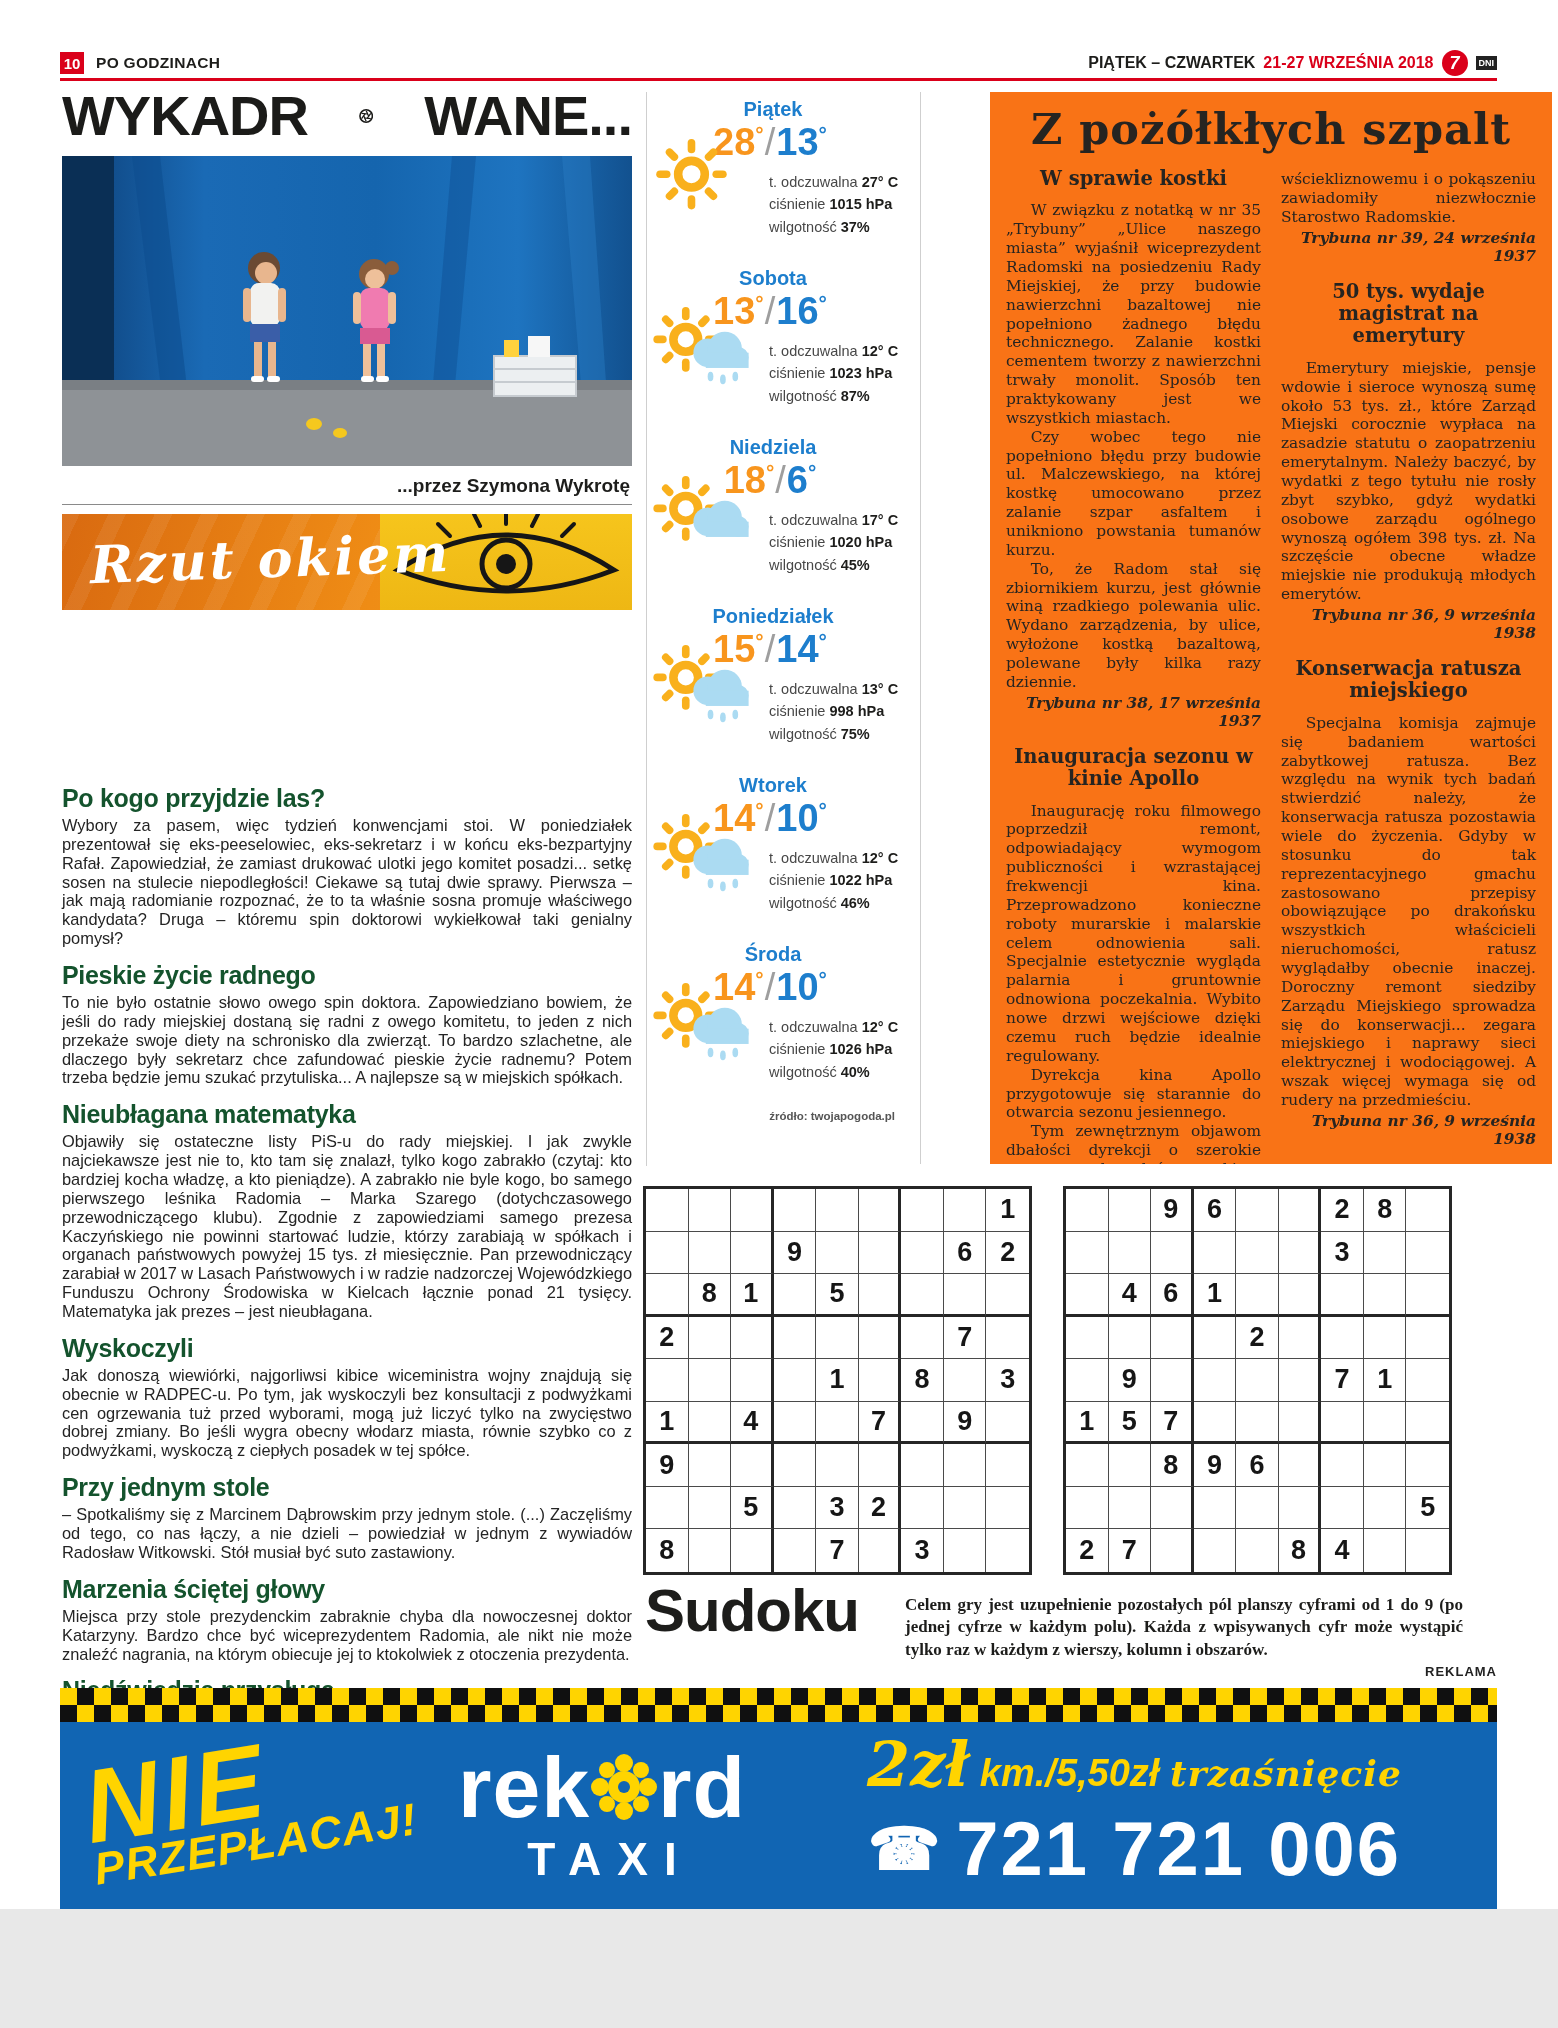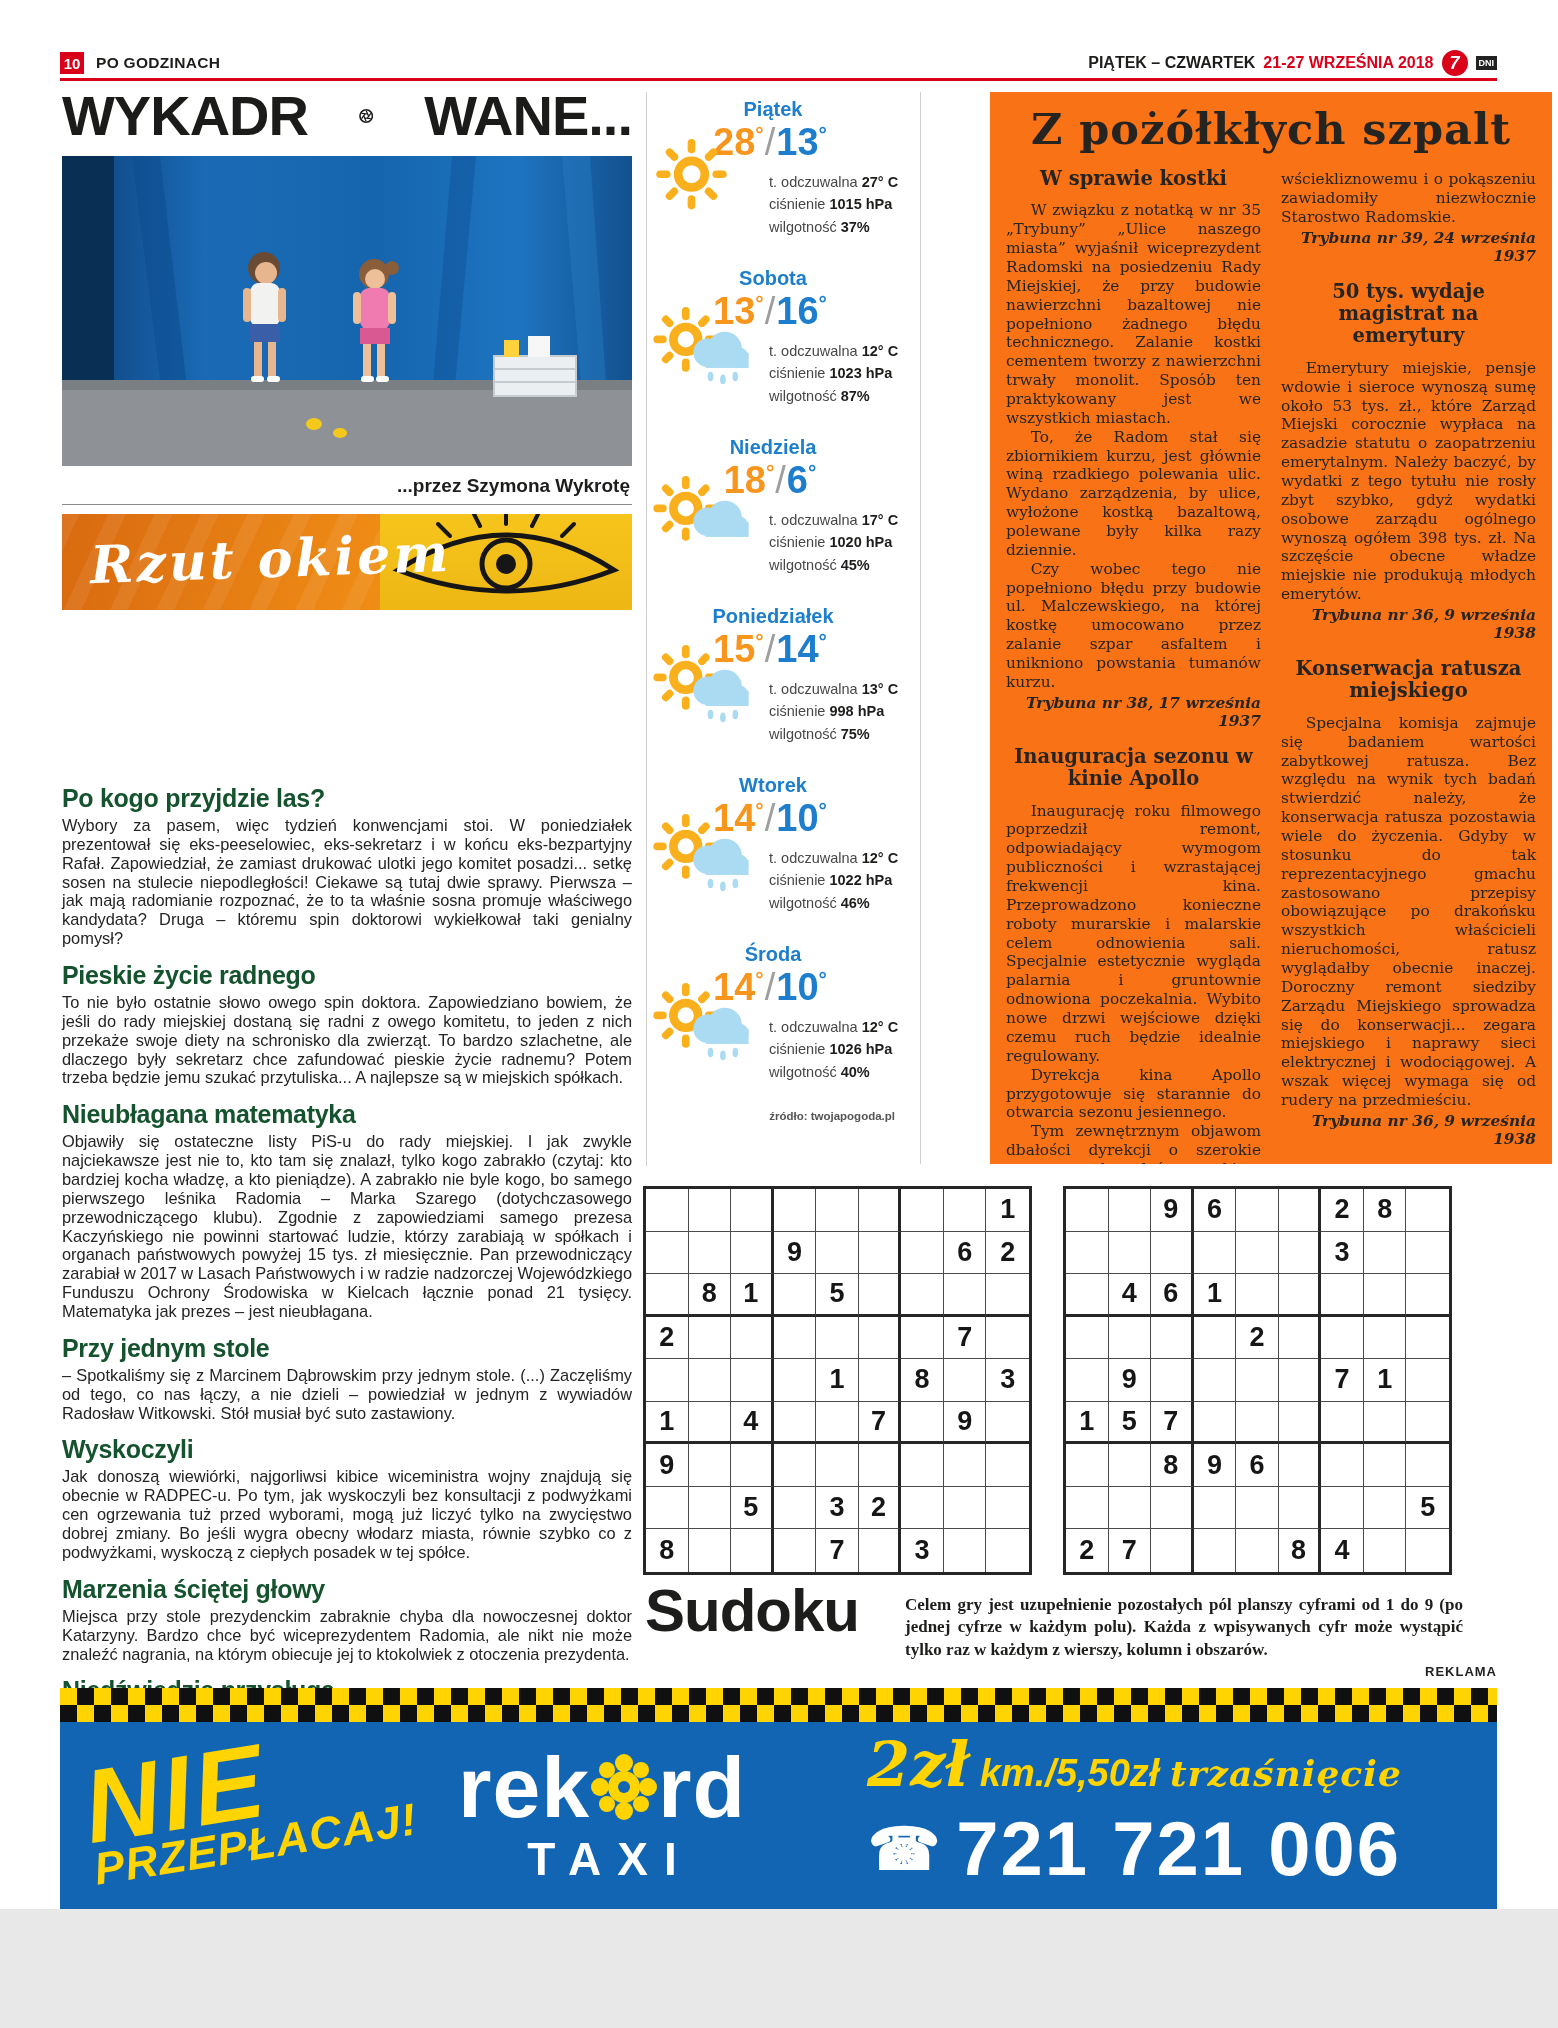--- a/index.html
+++ b/index.html
@@ -211,26 +211,26 @@
       </div>
       <div class="sec">
         <h3>Pieskie życie radnego</h3>
         <p>To nie było ostatnie słowo owego spin doktora. Zapowiedziano bowiem, że jeśli do rady miejskiej dostaną się radni z owego komitetu, to jeden z nich przekaże swoje diety na schronisko dla zwierząt. To bardzo szlachetne, ale dlaczego były sekretarz chce zafundować pieskie życie radnemu? Potem trzeba będzie jemu szukać przytuliska... A najlepsze są w miejskich spółkach.</p>
       </div>
       <div class="sec">
         <h3>Nieubłagana matematyka</h3>
         <p>Objawiły się ostateczne listy PiS-u do rady miejskiej. I jak zwykle najciekawsze jest nie to, kto tam się znalazł, tylko kogo zabrakło (czytaj: kto bardziej kocha władzę, a kto pieniądze). A zabrakło nie byle kogo, bo samego pierwszego leśnika Radomia – Marka Szarego (dotychczasowego przewodniczącego klubu). Zgodnie z zapowiedziami samego prezesa Kaczyńskiego nie powinni startować ludzie, którzy zarabiają w spółkach i organach państwowych powyżej 15 tys. zł miesięcznie. Pan przewodniczący zarabiał w 2017 w Lasach Państwowych i w radzie nadzorczej Wojewódzkiego Funduszu Ochrony Środowiska w Kielcach łącznie ponad 21 tysięcy. Matematyka jak prezes – jest nieubłagana.</p>
       </div>
       <div class="sec">
+        <h3>Wyskoczyli</h3>
+        <p>Jak donoszą wiewiórki, najgorliwsi kibice wiceministra wojny znajdują się obecnie w RADPEC-u. Po tym, jak wyskoczyli bez konsultacji z podwyżkami cen ogrzewania tuż przed wyborami, mogą już liczyć tylko na zwycięstwo dobrej zmiany. Bo jeśli wygra obecny włodarz miasta, równie szybko co z podwyżkami, wyskoczą z ciepłych posadek w tej spółce.</p>
+      </div>
+      <div class="sec">
         <h3>Przy jednym stole</h3>
         <p>– Spotkaliśmy się z Marcinem Dąbrowskim przy jednym stole. (...) Zaczęliśmy od tego, co nas łączy, a nie dzieli – powiedział w jednym z wywiadów Radosław Witkowski. Stół musiał być suto zastawiony.</p>
-      </div>
-      <div class="sec">
-        <h3>Wyskoczyli</h3>
-        <p>Jak donoszą wiewiórki, najgorliwsi kibice wiceministra wojny znajdują się obecnie w RADPEC-u. Po tym, jak wyskoczyli bez konsultacji z podwyżkami cen ogrzewania tuż przed wyborami, mogą już liczyć tylko na zwycięstwo dobrej zmiany. Bo jeśli wygra obecny włodarz miasta, równie szybko co z podwyżkami, wyskoczą z ciepłych posadek w tej spółce.</p>
       </div>
       <div class="sec">
         <h3>Marzenia ściętej głowy</h3>
         <p>Miejsca przy stole prezydenckim zabraknie chyba dla nowoczesnej doktor Katarzyny. Bardzo chce być wiceprezydentem Radomia, ale nikt nie może znaleźć nagrania, na którym obiecuje jej to ktokolwiek z otoczenia prezydenta.</p>
       </div>
       <div class="sec">
         <h3>Niedźwiedzia przysługa</h3>
         <p>Radny Dariusz spółdzielca, który niedawno zaprzyjaźnił się z ekipą dobrej zmiany, chciał skomplementować wiceministra wojny jako kandydata w wyborach prezydenckich. Zasugerował, że minister potrafiłby zachowywać się tak elastycznie, jak Robert Biedroń. Chroń mnie, Panie Boże, od przyjaciół!</p>
       </div>
       <div class="byline">ŁUKASZ MOLENDA</div>
@@ -458,22 +458,22 @@
     <div class="wx-source">źródło: twojapogoda.pl</div>
   </div>
 
   <div class="vdiv2"></div>
   <div class="szpalt">
     <h2>Z pożółkłych szpalt</h2>
     <div class="szcols">
       <div class="szcol">
         <h4 style="margin-top:6px;">W sprawie kostki</h4>
         <p>W związku z notatką w nr 35 „Trybuny” „Ulice naszego miasta” wyjaśnił wiceprezydent Radomski na posiedzeniu Rady Miejskiej, że przy budowie nawierzchni bazaltowej nie popełniono żadnego błędu technicznego. Zalanie kostki cementem tworzy z nawierzchni trwały monolit. Sposób ten praktykowany jest we wszystkich miastach.</p>
+        <p>Czy wobec tego nie popełniono błędu przy budowie ul. Malczewskiego, na której kostkę umocowano przez zalanie szpar asfaltem i unikniono powstania tumanów kurzu.</p>
         <p>To, że Radom stał się zbiornikiem kurzu, jest głównie winą rzadkiego polewania ulic. Wydano zarządzenia, by ulice, wyłożone kostką bazaltową, polewane były kilka razy dziennie.</p>
-        <p>Czy wobec tego nie popełniono błędu przy budowie ul. Malczewskiego, na której kostkę umocowano przez zalanie szpar asfaltem i unikniono powstania tumanów kurzu.</p>
         <div class="cite">Trybuna nr 38, 17 września 1937</div>
         <h4>Inauguracja sezonu w kinie Apollo</h4>
         <p>Inaugurację roku filmowego poprzedził remont, odpowiadający wymogom publiczności i wzrastającej frekwencji kina. Przeprowadzono konieczne roboty murarskie i malarskie celem odnowienia sali. Specjalnie estetycznie wygląda palarnia i gruntownie odnowiona poczekalnia. Wybito nowe drzwi wejściowe dzięki czemu ruch będzie idealnie regulowany.</p>
         <p>Dyrekcja kina Apollo przygotowuje się starannie do otwarcia sezonu jesiennego.</p>
         <p>Tym zewnętrznym objawom dbałości dyrekcji o szerokie rzesze bywalców kina, towarzyszy troska o repertuar utrzymany w prawdziwie klasycznym stylu.</p>
 
       </div>
       <div class="szcol">
         <p class="noindent" style="margin-top:8px;">wściekliznowemu i o pokąszeniu zawiadomiły niezwłocznie Starostwo Radomskie.</p>
         <div class="cite">Trybuna nr 39, 24 września 1937</div>

